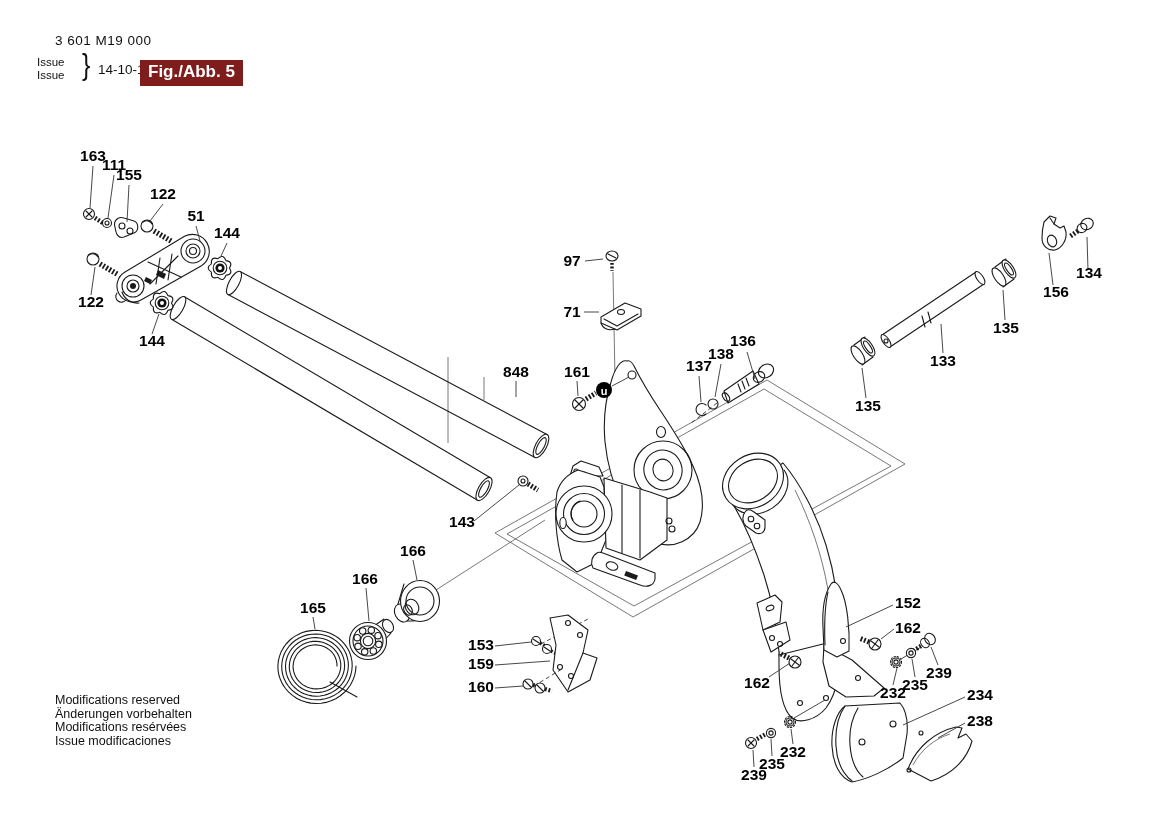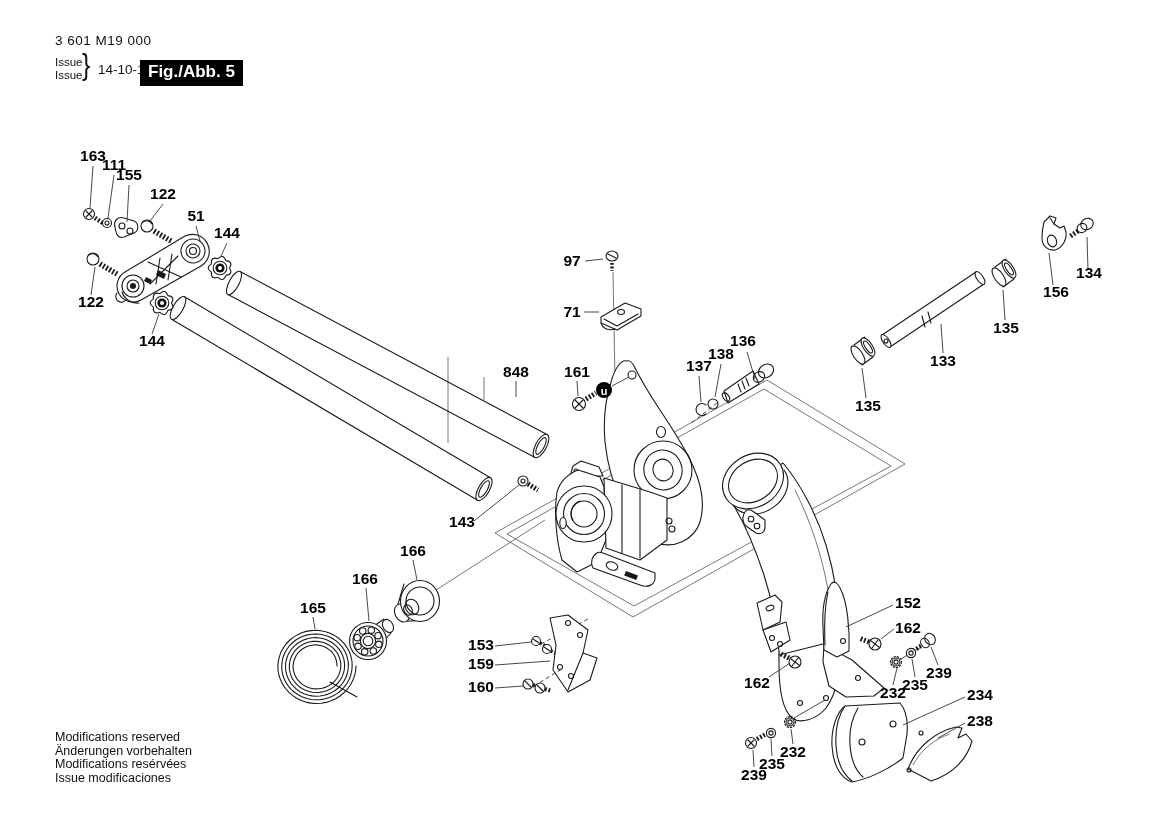--- a/index.html
+++ b/index.html
@@ -8,26 +8,26 @@
   #diagram{position:absolute;left:0;top:0;}
   .ln{fill:none;stroke:#1a1a1a;stroke-width:1.1;stroke-linecap:round;stroke-linejoin:round;}
   .wh{fill:#ffffff;stroke:#1a1a1a;stroke-width:1.1;stroke-linejoin:round;}
   .thin{fill:none;stroke:#555;stroke-width:0.8;}
   .lead{fill:none;stroke:#333;stroke-width:0.9;}
   .dash{stroke-dasharray:4 3;}
   .stripe{fill:none;stroke:#1a1a1a;stroke-dasharray:1.8 1.8;}
   .ink{fill:#1a1a1a;stroke:none;}
   .lbl{font:bold 15.5px "Liberation Sans","DejaVu Sans",sans-serif;fill:#000;}
   .hdr-num{position:absolute;left:55px;top:33px;font-size:13.5px;letter-spacing:.5px;}
-  .hdr-issue{position:absolute;left:55px;top:56px;font-size:11.5px;line-height:13px;text-align:center;}
+  .hdr-issue{position:absolute;left:37px;top:56px;font-size:11.5px;line-height:13px;text-align:center;}
   .hdr-brace{position:absolute;left:82px;top:51px;font-size:25px;transform:scaleY(1.15);font-weight:400;}
   .hdr-date{position:absolute;left:98px;top:62px;font-size:13.5px;}
-  .hdr-figbox{position:absolute;left:140px;top:60px;background:#000000;color:#fff;
+  .hdr-figbox{position:absolute;left:140px;top:60px;background:#7f1d1d;color:#fff;
               font-size:17px;font-weight:bold;padding:2px 8px 4px 8px;}
-  .footer{position:absolute;left:55px;top:731px;font-size:12.5px;line-height:13.5px;}
+  .footer{position:absolute;left:55px;top:694px;font-size:12.5px;line-height:13.5px;}
 </style>
 </head>
 <body>
 
 <div id="page">
 
   <div class="hdr-num">3 601 M19 000</div>
   <div class="hdr-issue">
     <div>Issue</div>
     <div>Issue</div>

